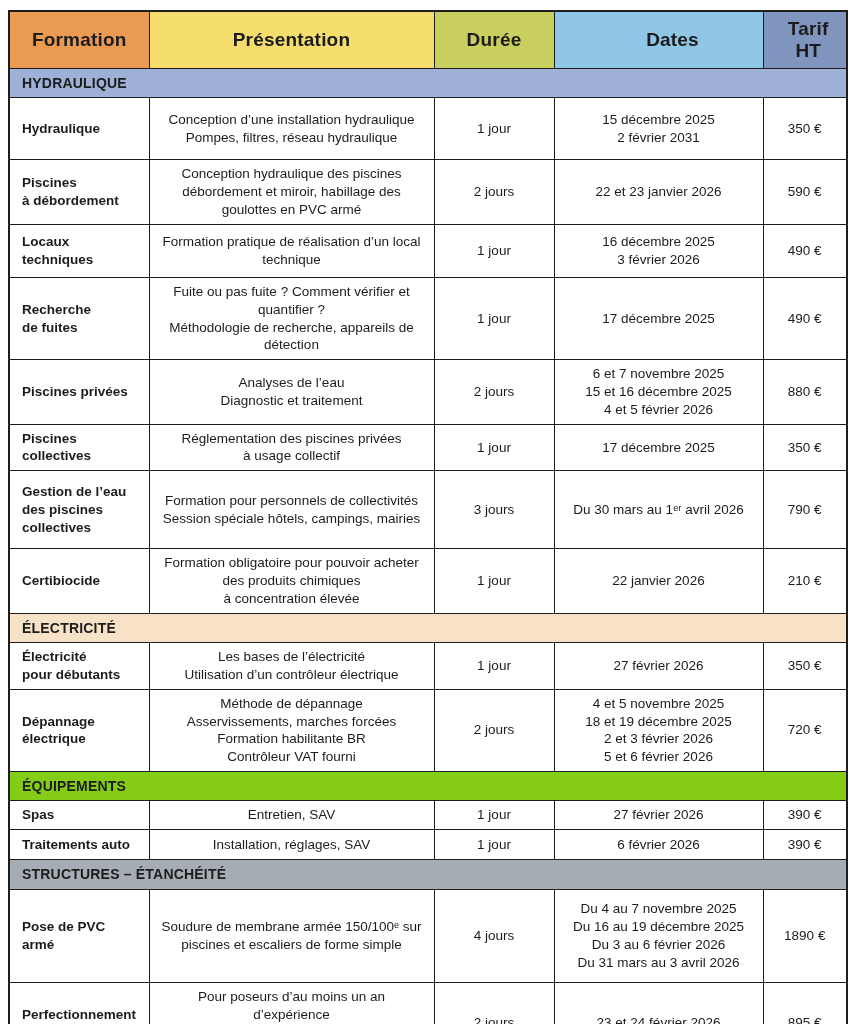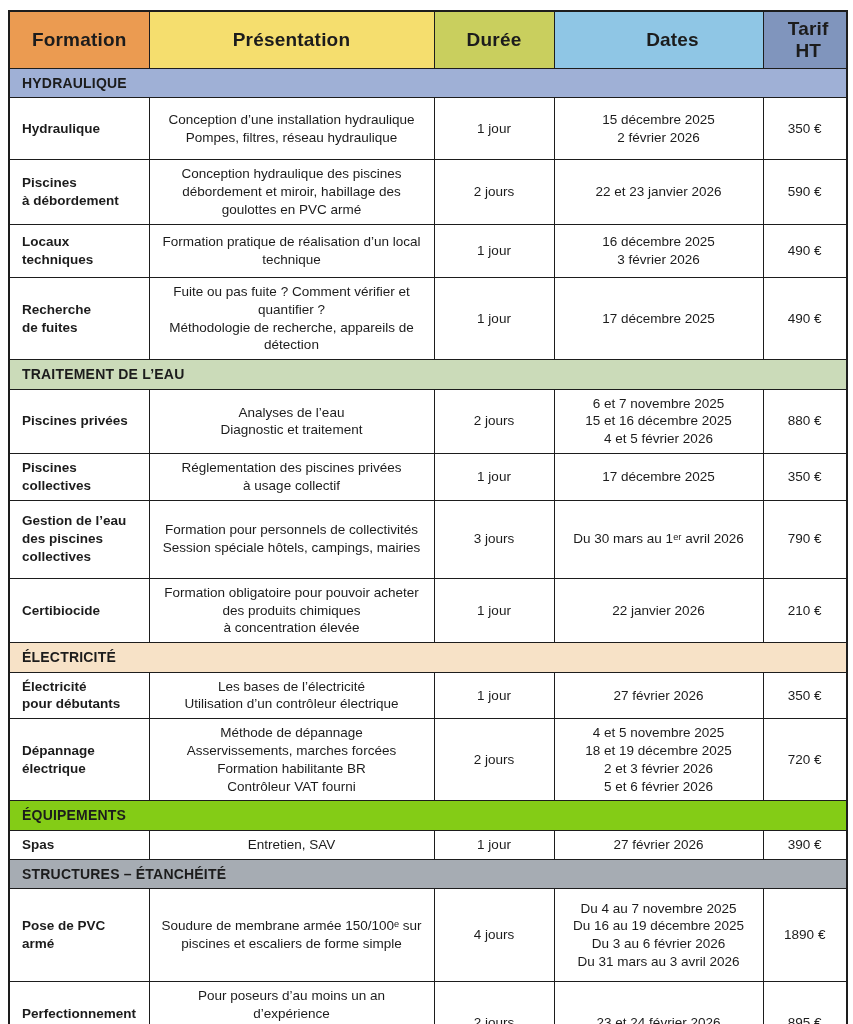--- a/index.html
+++ b/index.html
@@ -68,21 +68,21 @@
 
       <tr style="height:29px">
         <td class="section-cell" colspan="5" style="background-color: rgb(159, 176, 214);">HYDRAULIQUE</td>
       </tr>
       <tr style="height:62px">
         <td class="c-form">Hydraulique</td>
         <td class="c-pres">Conception d’une installation hydraulique
 Pompes, filtres, réseau hydraulique</td>
         <td class="c-dur">1 jour</td>
         <td class="c-dates">15 décembre 2025
-2 février 2026</td>
+2 février 2031</td>
         <td class="c-tarif">350 €</td>
       </tr>
       <tr style="height:58px">
         <td class="c-form">Piscines
 à débordement</td>
         <td class="c-pres">Conception hydraulique des piscines débordement et miroir, habillage des goulottes en PVC armé</td>
         <td class="c-dur">2 jours</td>
         <td class="c-dates">22 et 23 janvier 2026</td>
         <td class="c-tarif">590 €</td>
       </tr>
@@ -97,23 +97,20 @@
       <tr style="height:72px">
         <td class="c-form">Recherche
 de fuites</td>
         <td class="c-pres">Fuite ou pas fuite ? Comment vérifier et quantifier ?
 Méthodologie de recherche, appareils de détection</td>
         <td class="c-dur">1 jour</td>
         <td class="c-dates">17 décembre 2025</td>
         <td class="c-tarif">490 €</td>
       </tr>
 
-      <tr style="height:28px">
-        <td class="section-cell" colspan="5" style="background-color: rgb(203, 219, 185);">TRAITEMENT DE L’EAU</td>
-      </tr>
       <tr style="height:59px">
         <td class="c-form">Piscines privées</td>
         <td class="c-pres">Analyses de l’eau
 Diagnostic et traitement</td>
         <td class="c-dur">2 jours</td>
         <td class="c-dates">6 et 7 novembre 2025
 15 et 16 décembre 2025
 4 et 5 février 2026</td>
         <td class="c-tarif">880 €</td>
       </tr>
@@ -175,20 +172,27 @@
       <tr style="height:28px">
         <td class="section-cell" colspan="5" style="background-color: #84cc16;">ÉQUIPEMENTS</td>
       </tr>
       <tr style="height:28px">
         <td class="c-form">Spas</td>
         <td class="c-pres">Entretien, SAV</td>
         <td class="c-dur">1 jour</td>
         <td class="c-dates">27 février 2026</td>
         <td class="c-tarif">390 €</td>
       </tr>
+      <tr style="height:30px">
+        <td class="c-form">Traitements auto</td>
+        <td class="c-pres">Installation, réglages, SAV</td>
+        <td class="c-dur">1 jour</td>
+        <td class="c-dates">6 février 2026</td>
+        <td class="c-tarif">390 €</td>
+      </tr>
 
       <tr style="height:18px">
         <td class="section-cell" colspan="5" style="background-color: rgb(166, 172, 179);">STRUCTURES – ÉTANCHÉITÉ</td>
       </tr>
       <tr style="height:93px">
         <td class="c-form">Pose de PVC armé</td>
         <td class="c-pres">Soudure de membrane armée 150/100ᵉ sur piscines et escaliers de forme simple</td>
         <td class="c-dur">4 jours</td>
         <td class="c-dates">Du 4 au 7 novembre 2025
 Du 16 au 19 décembre 2025

